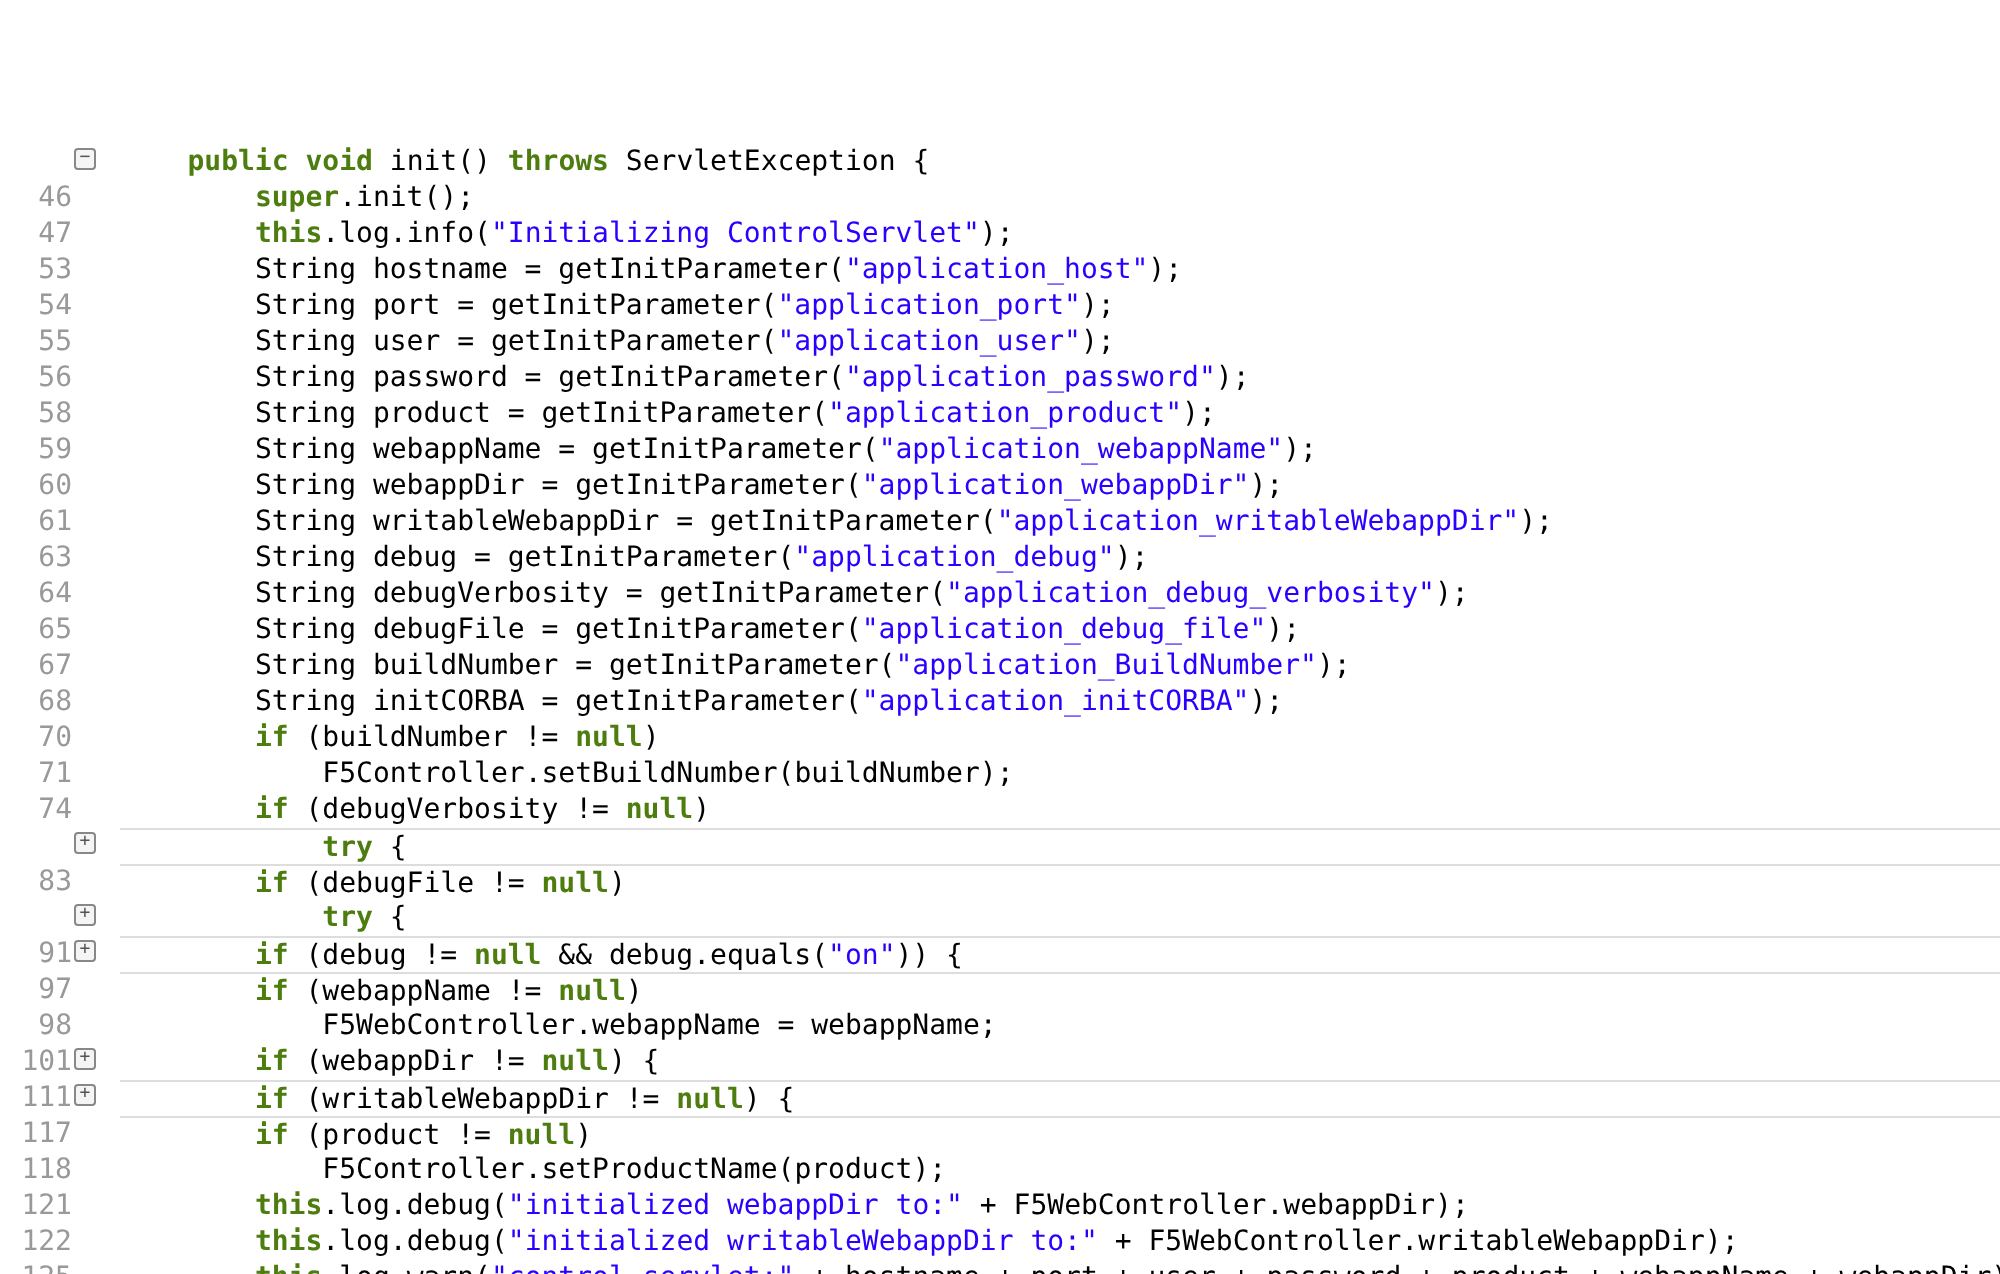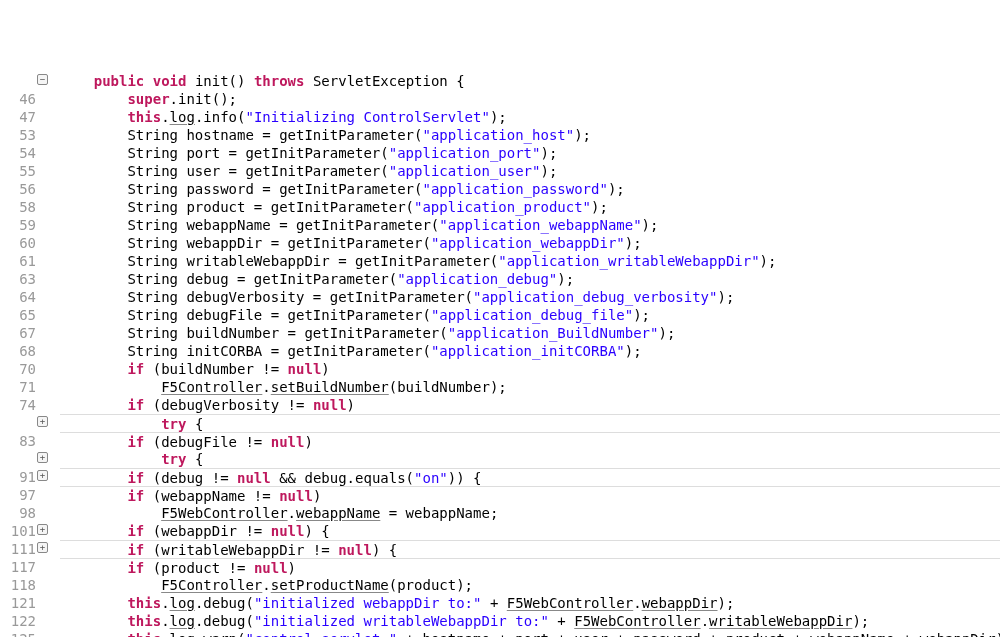--- a/index.html
+++ b/index.html
@@ -40,24 +40,24 @@
       text-align: center;
       color: #555;
       cursor: pointer;
     }
     .code {
       flex: 1;
       padding-left: 8px;
       overflow: hidden;
     }
     .code .line { height: 18px; }
-    .kw { color: #be185d; font-weight: bold; }
+    .kw { color: #4d7c0f; font-weight: bold; }
     .str { color: #2A00FF; }
     .id { color: #000; }
-    .call-underline { text-decoration: underline; text-decoration-color: #888; text-underline-offset: 2px;}
+    .call-underline { text-decoration-color: #888; text-underline-offset: 2px;}
     .fold-divider {
       border-top: 1px solid #ddd;
     }
   </style>
 </head>
 <body>
 
 
 
 <div class="editor">

